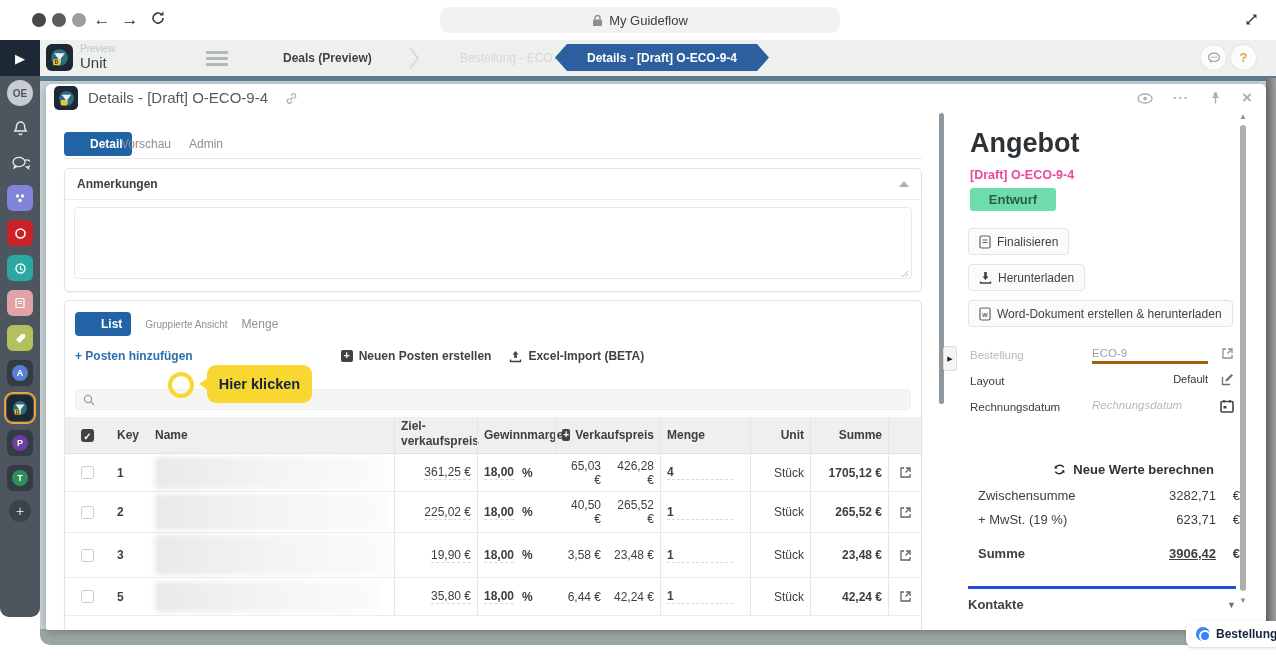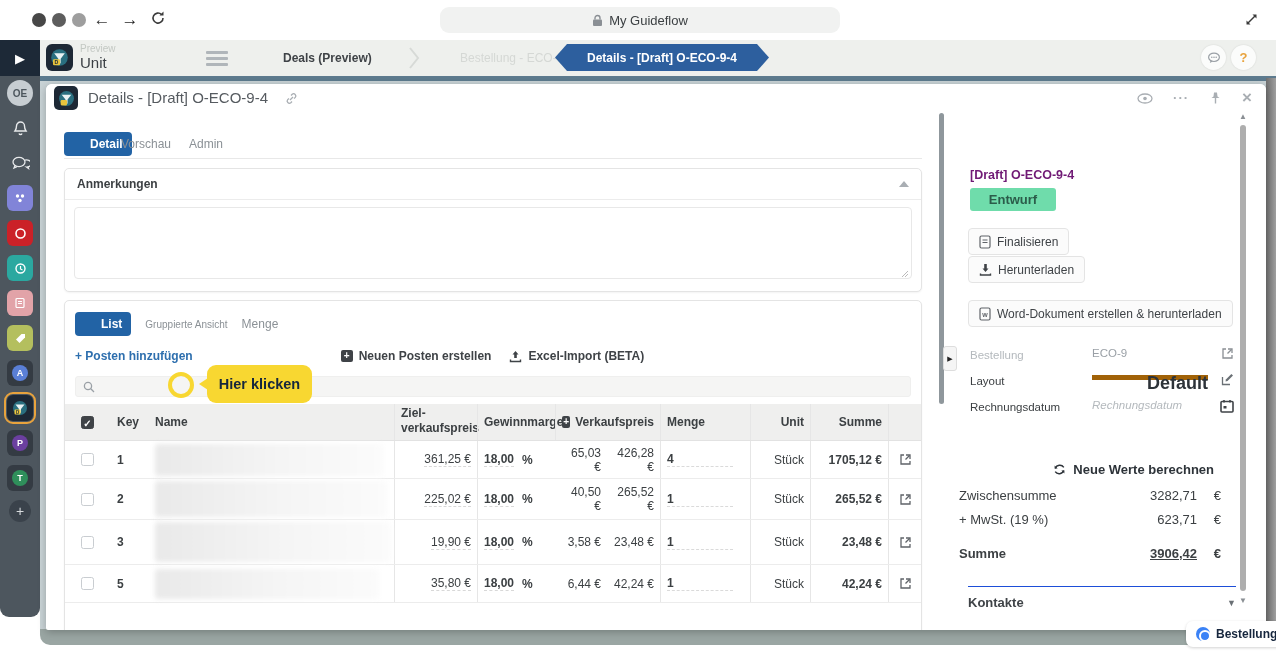--- a/index.html
+++ b/index.html
@@ -65,21 +65,21 @@
   .card-hd { height:31px; border-bottom:1px solid #ececec; display:flex; align-items:center; justify-content:space-between; padding:0 12px; }
   .card-hd .t { font-size:12px; font-weight:bold; color:#3c4043; }
   .caret-up { width:0; height:0; border-left:5px solid transparent; border-right:5px solid transparent; border-bottom:6px solid #a9aeb3; }
   .anm-body { padding:7px 9px; }
   .anm-ta { width:100%; height:72px; border:1px solid #e8e8e8; border-radius:4px; resize:none; background:#fff; }
   .rsz { position:absolute; right:12px; bottom:12px; }
 
   
   .rp-body { padding:11px 10px 0 10px; }
   .view-tabs { display:flex; align-items:center; gap:14px; height:24px; margin-bottom:7px; }
-  .toolbar { display:flex; align-items:center; gap:18px; height:26px; margin-bottom:7px; position:relative; }
+  .toolbar { display:flex; align-items:center; gap:18px; height:26px; margin-bottom:20px; position:relative; }
   .add-link { color:#2e6fae; font-size:12px; font-weight:bold; }
   .tb-btn { display:flex; align-items:center; gap:6px; font-size:12px; font-weight:bold; color:#3f4347; }
   .searchbar { height:21px; background:#f5f5f4; border:1px solid #efefee; border-radius:3px; display:flex; align-items:center; padding:0 7px; margin-bottom:7px; }
 
   .t-grid { display:grid; grid-template-columns:36px 38px 245px 83px 78px 52px 53px 90px 60px 78px 33px; align-items:center; }
   .thead { background:#efefee; min-height:37px; font-size:12px; font-weight:bold; color:#3c4043; border-bottom:1px solid #e2e2e2; margin:0 -10px 0 -10px; padding:0 10px 0 10px; }
   .trow { min-height:38px; font-size:12px; color:#3c4043; border-bottom:1px solid #ececec; margin:0 -10px; padding:0 10px; }
   .c { padding:2px 6px; }
   .sep { border-left:1px solid #e6e6e6; align-self:stretch; display:flex; align-items:center; }
   .rt { justify-content:flex-end; text-align:right; }
@@ -91,35 +91,35 @@
   .menge-inp { display:inline-block; min-width:66px; border-bottom:1px dashed #dadada; }
   .plusbox { width:12px; height:12px; background:#3f4347; border-radius:2px; color:#fff; font-size:10px; line-height:12px; text-align:center; font-weight:bold; }
 
   
   .div-bar { position:absolute; left:893px; top:29px; width:5px; height:291px; background:#8f979c; border-radius:3px; }
   .div-handle { position:absolute; left:897px; top:262px; width:14px; height:25px; background:#f5f5f5; border:1px solid #ddd; border-radius:3px; display:flex; align-items:center; justify-content:center; font-size:7px; color:#222; }
 
   
   .rpanel { position:absolute; left:900px; top:0; width:312px; height:546px; }
   .rp-h1 { position:absolute; left:24px; top:44px; font-size:27px; font-weight:bold; color:#2d3339; }
-  .rp-ref { position:absolute; left:24px; top:84px; font-size:12.5px; font-weight:bold; color:#701a75; }
+  .rp-ref { position:absolute; left:24px; top:84px; font-size:12.5px; font-weight:bold; color:#ec4899; }
   .rp-badge { position:absolute; left:24px; top:104px; width:86px; height:23px; background:#6fdcab; color:#2b5c4a; font-size:13px; font-weight:bold; border-radius:3px; display:flex; align-items:center; justify-content:center; }
   .rp-btn { position:absolute; left:22px; height:27px; background:#fbfbfb; border:1px solid #e4e4e4; border-radius:4px; display:flex; align-items:center; gap:6px; padding:0 10px; font-size:12px; color:#3f4347; }
   .fld { position:absolute; left:24px; width:264px; height:20px; font-size:11.5px; }
   .fld .lab { position:absolute; left:0; top:3px; color:#3c4043; }
   .fld .lab.dim { color:#b4b9bd; }
   .fld .val { position:absolute; left:122px; top:1px; width:116px; }
   .fld .f-ic { position:absolute; right:0; top:1px; color:#6a7075; }
   .recalc { position:absolute; right:44px; top:378px; display:flex; gap:7px; align-items:center; font-size:13px; font-weight:bold; color:#2d3339; }
-  .tot { position:absolute; left:13px; width:266px; font-size:13px; color:#3c4043; }
+  .tot { position:absolute; left:32px; width:266px; font-size:13px; color:#3c4043; }
   .tot .tv { position:absolute; right:28px; top:0; }
   .tot .teur { position:absolute; right:4px; top:0; }
   .rp-scroll-thumb { position:absolute; right:12px; top:41px; width:6px; height:466px; background:#aeaeae; border-radius:3px; }
   .rp-scroll-ar { position:absolute; right:11px; font-size:8px; color:#8a8f94; }
-  .kontakte { position:absolute; left:22px; top:502px; width:268px; border-top:1px solid #1d4ed8; padding-top:8px; font-size:13px; font-weight:bold; color:#3f4347; display:flex; justify-content:space-between; align-items:center; }
+  .kontakte { position:absolute; left:22px; top:502px; width:268px; border-top:3px solid #1d4ed8; padding-top:8px; font-size:13px; font-weight:bold; color:#3f4347; display:flex; justify-content:space-between; align-items:center; }
 
   
   .ring { position:absolute; left:168px; top:372px; width:26px; height:26px; border:4.5px solid #f8d731; border-radius:50%; z-index:60; }
   .tip { position:absolute; left:207px; top:365px; width:105px; height:38px; background:#f8d731; border-radius:9px; z-index:60; display:flex; align-items:center; justify-content:center; font-size:14.5px; font-weight:bold; color:#16263d; }
   .tip::before { content:""; position:absolute; left:-8px; top:13px; border-top:6px solid transparent; border-bottom:6px solid transparent; border-right:9px solid #f8d731; }
 
   
   .gf { position:absolute; left:1186px; top:621px; height:26px; background:#fff; border-radius:7px; box-shadow:0 1px 3px rgba(0,0,0,.18); display:flex; align-items:center; gap:6px; padding:0 10px; z-index:70; font-size:12px; font-weight:bold; color:#16263d; }
   .gf-dot { width:14px; height:14px; border-radius:50%; background:#3b82f6; position:relative; }
   .gf-dot::after { content:""; position:absolute; left:3px; top:3px; width:8px; height:8px; border-radius:50%; border:2px solid #fff; }
@@ -519,60 +519,61 @@
         </div>
       </div>
     </div>
 
     <div class="div-bar"></div>
     <div class="div-handle">
         <span>▶</span>
       </div>
 
     <div class="rpanel">
+      <div class="rp-h1">Angebot</div>
       <div class="rp-ref">[Draft] O-ECO-9-4</div>
       <div class="rp-badge">Entwurf</div>
 
       <div class="rp-btn" style="top:144px">
         <svg width="12" height="14" viewBox="0 0 12 14">
             <rect x="1" y="1" width="10" height="12" rx="1.5" fill="none" stroke="#5f6368" stroke-width="1.2"></rect>
             <line x1="3.5" y1="5" x2="8.5" y2="5" stroke="#5f6368"></line>
             <line x1="3.5" y1="7.5" x2="8.5" y2="7.5" stroke="#5f6368"></line>
           </svg>
         <span>Finalisieren</span>
       </div>
-      <div class="rp-btn" style="top:172px">
+      <div class="rp-btn" style="top:180px">
         <svg width="13" height="13" viewBox="0 0 13 13">
             <path d="M6.5 9 3.5 5.6h1.7V1h2.6v4.6h1.7z" fill="#3f4347"></path>
             <path d="M1.5 10.5v1.5h10v-1.5" fill="none" stroke="#3f4347" stroke-width="1.4"></path>
           </svg>
         <span>Herunterladen</span>
       </div>
       <div class="rp-btn" style="top:216px">
         <svg width="12" height="14" viewBox="0 0 12 14">
             <rect x="1" y="1" width="10" height="12" rx="1.5" fill="none" stroke="#5f6368" stroke-width="1.2"></rect>
             <text x="6" y="10" font-size="7" font-weight="bold" text-anchor="middle" fill="#5f6368">w</text>
           </svg>
         <span>Word-Dokument erstellen &amp; herunterladen</span>
       </div>
 
       <div class="fld" style="top:262px">
         <span class="lab dim">Bestellung</span>
-        <span class="val" style="color:#9aa0a6;border-bottom:5px solid #a16207;padding-bottom:16px">ECO-9</span>
+        <span class="val" style="color:#9aa0a6;border-bottom:3px solid #a16207;padding-bottom:2px">ECO-9</span>
         <span class="f-ic">
             <svg width="13" height="13" viewBox="0 0 13 13">
               <path d="M5 2H2v9h9V8" fill="none" stroke="#8a8f94" stroke-width="1.3"></path>
               <path d="M7 2h4v4" fill="none" stroke="#8a8f94" stroke-width="1.3"></path>
               <line x1="6.5" y1="6.5" x2="10.5" y2="2.5" stroke="#8a8f94" stroke-width="1.3"></line>
             </svg>
           </span>
       </div>
       <div class="fld" style="top:288px">
         <span class="lab">Layout</span>
-        <span class="val" style="text-align:right;font-weight:bold;font-size:18px;color:#2d3339">Default</span>
+        <span class="val" style="text-align:right;font-weight:normal;font-size:11px;color:#2d3339">Default</span>
         <span class="f-ic">
             <svg width="13" height="13" viewBox="0 0 13 13">
               <path d="M1.5 4v7.5H9" fill="none" stroke="#6a7075" stroke-width="1.3"></path>
               <path d="M4.5 8.5l.4-2L10.4 1l1.6 1.6-5.5 5.5z" fill="#6a7075"></path>
             </svg>
           </span>
       </div>
       <div class="fld" style="top:314px">
         <span class="lab">Rechnungsdatum</span>
         <span class="val" style="font-style:italic;color:#b4b9bd">Rechnungsdatum</span>

